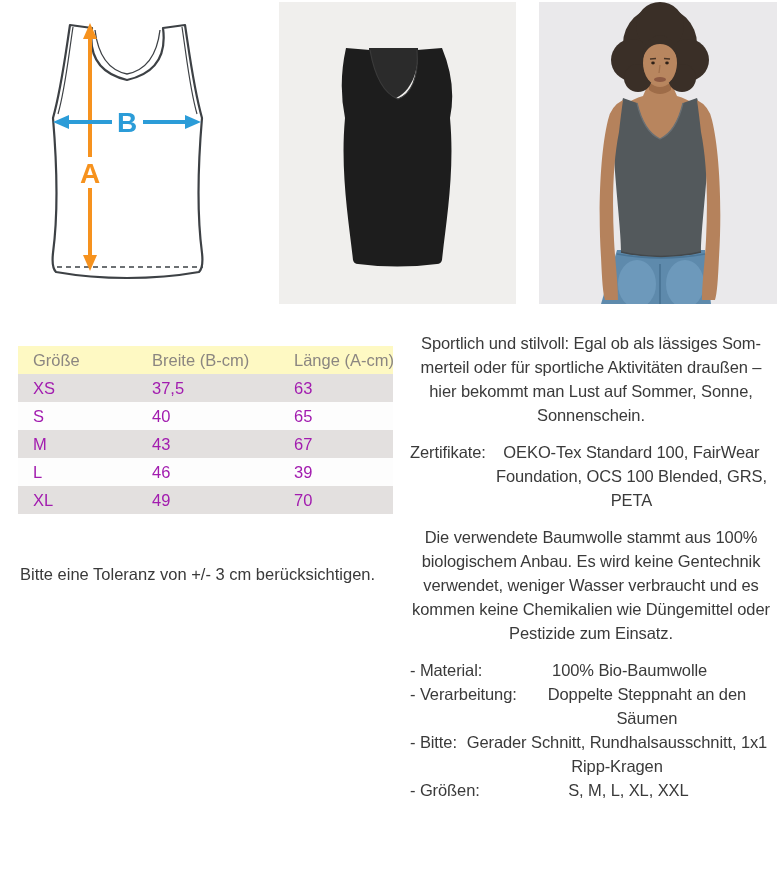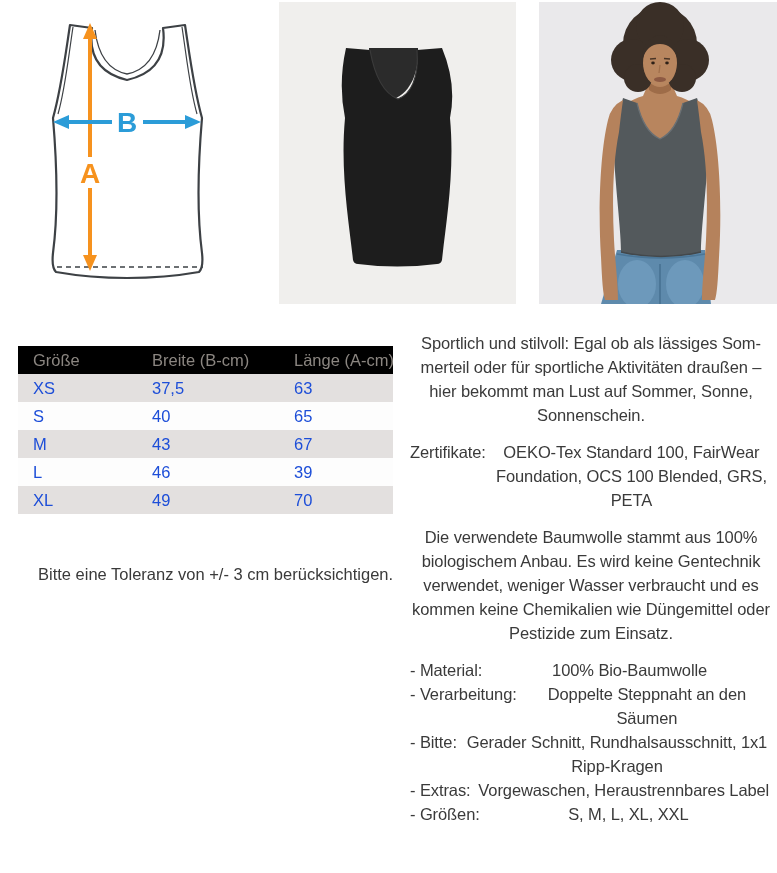--- a/index.html
+++ b/index.html
@@ -32,26 +32,26 @@
   table.size-table col.c2 { width: 142px; }
   table.size-table col.c3 { width: 114px; }
   table.size-table th, table.size-table td {
     height: 28px;
     padding: 0 0 0 15px;
     text-align: left;
     font-weight: normal;
     vertical-align: middle;
     white-space: nowrap;
   }
-  table.size-table thead tr { background: #000000; color: #8b8681; }
-  table.size-table tbody tr { color: #1d4ed8; background: #fdfdfd; }
+  table.size-table thead tr { background: #fef9c3; color: #8b8681; }
+  table.size-table tbody tr { color: #a21caf; background: #fdfdfd; }
   table.size-table tbody tr:nth-child(odd) { background: #e3e0df; }
 
   .tolerance-note {
-    position: absolute; left: 38px; top: 562px; width: 385px;
+    position: absolute; left: 20px; top: 562px; width: 385px;
     font-size: 16.5px; color: #3a3a3a; line-height: 24px;
   }
 
   
   .description {
     position: absolute; left: 410px; top: 331px; width: 362px;
     font-size: 16.5px; line-height: 24px; color: #3a3a3a;
     letter-spacing: -0.1px;
     text-align: center;
   }
@@ -251,23 +251,19 @@
       </div>
       <div class="hang-row">
         <span class="hang-label">- Verarbeitung:</span>
         <span class="hang-value">Doppelte Steppnaht an den Säumen</span>
       </div>
       <div class="hang-row">
         <span class="hang-label">- Bitte:</span>
         <span class="hang-value">Gerader Schnitt, Rundhalsausschnitt, 1x1 Ripp-Kragen</span>
       </div>
       <div class="hang-row">
-        <span class="hang-label">- Extras:</span>
-        <span class="hang-value">Vorgewaschen, Heraustrennbares Label</span>
-      </div>
-      <div class="hang-row">
         <span class="hang-label">- Größen:</span>
         <span class="hang-value">S, M, L, XL, XXL</span>
       </div>
     </div>
   </div>
 
 </div>
 
 </body></html>

